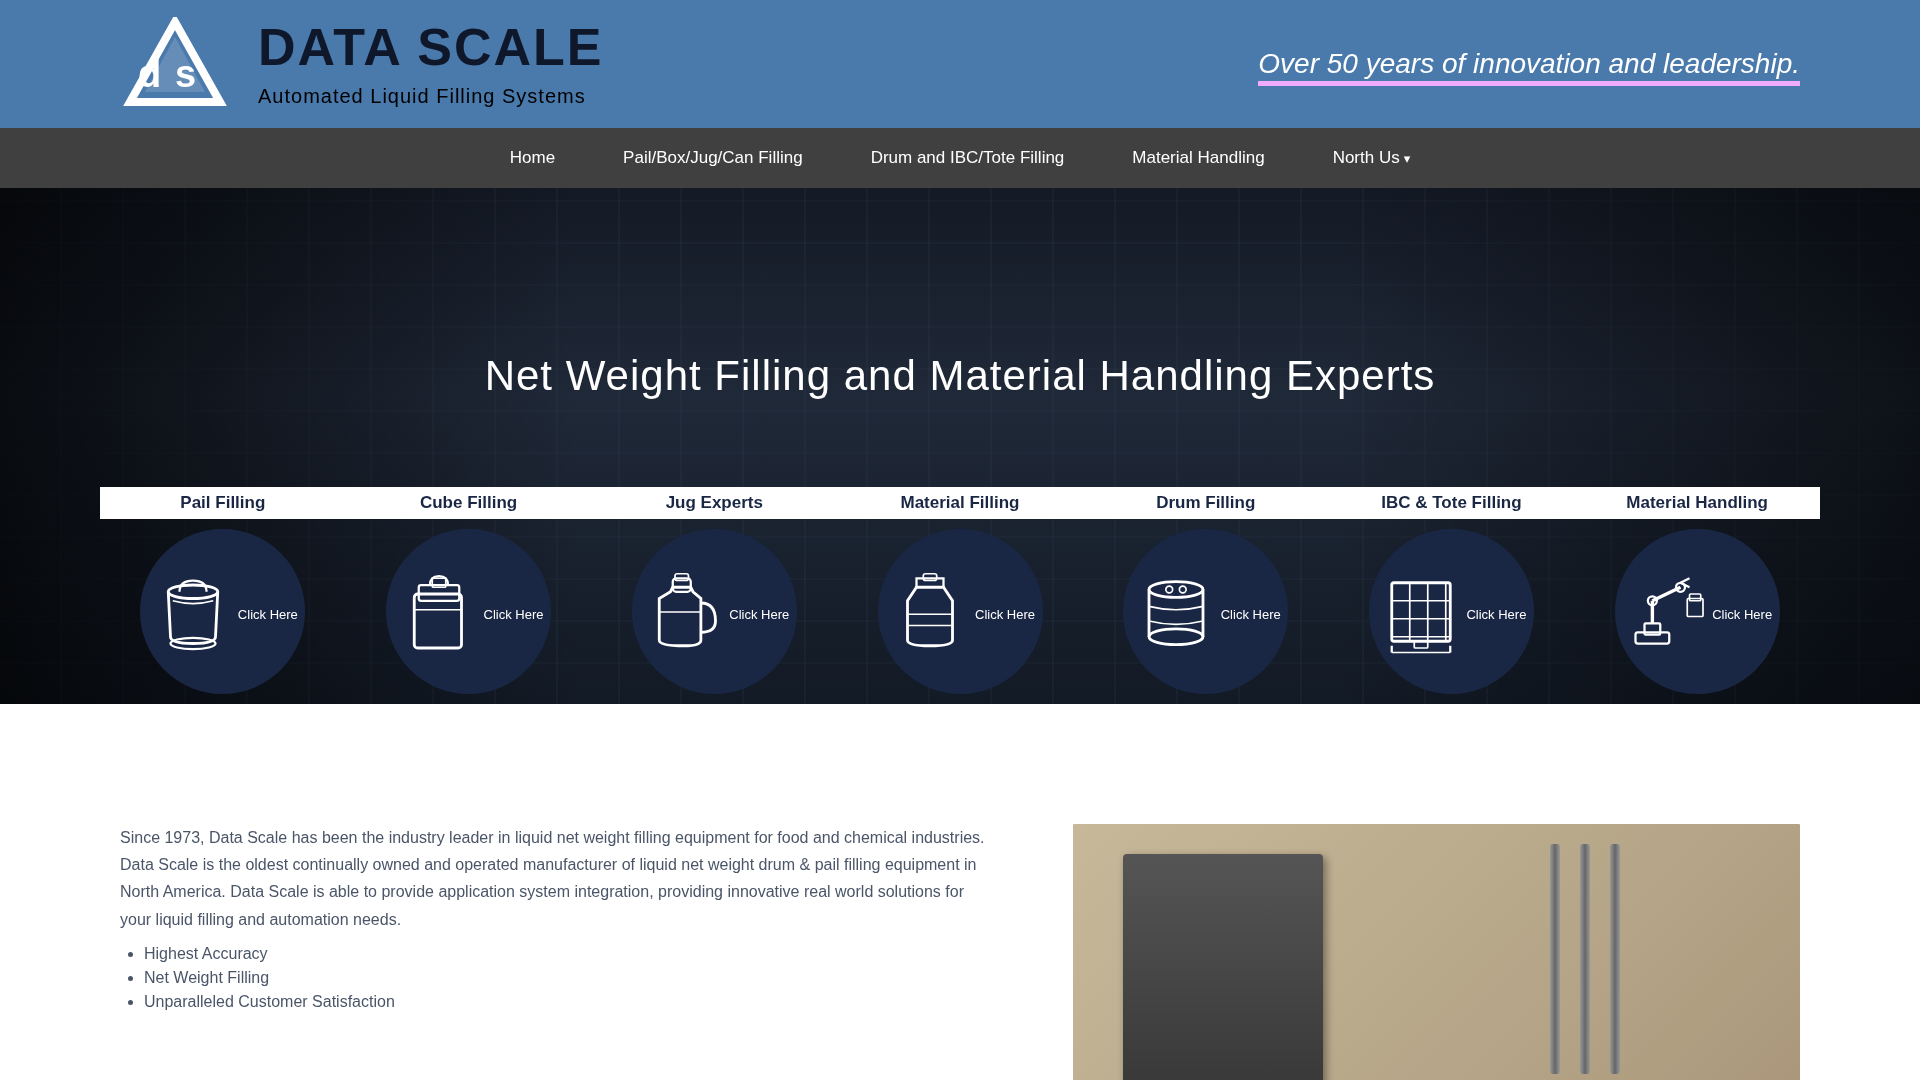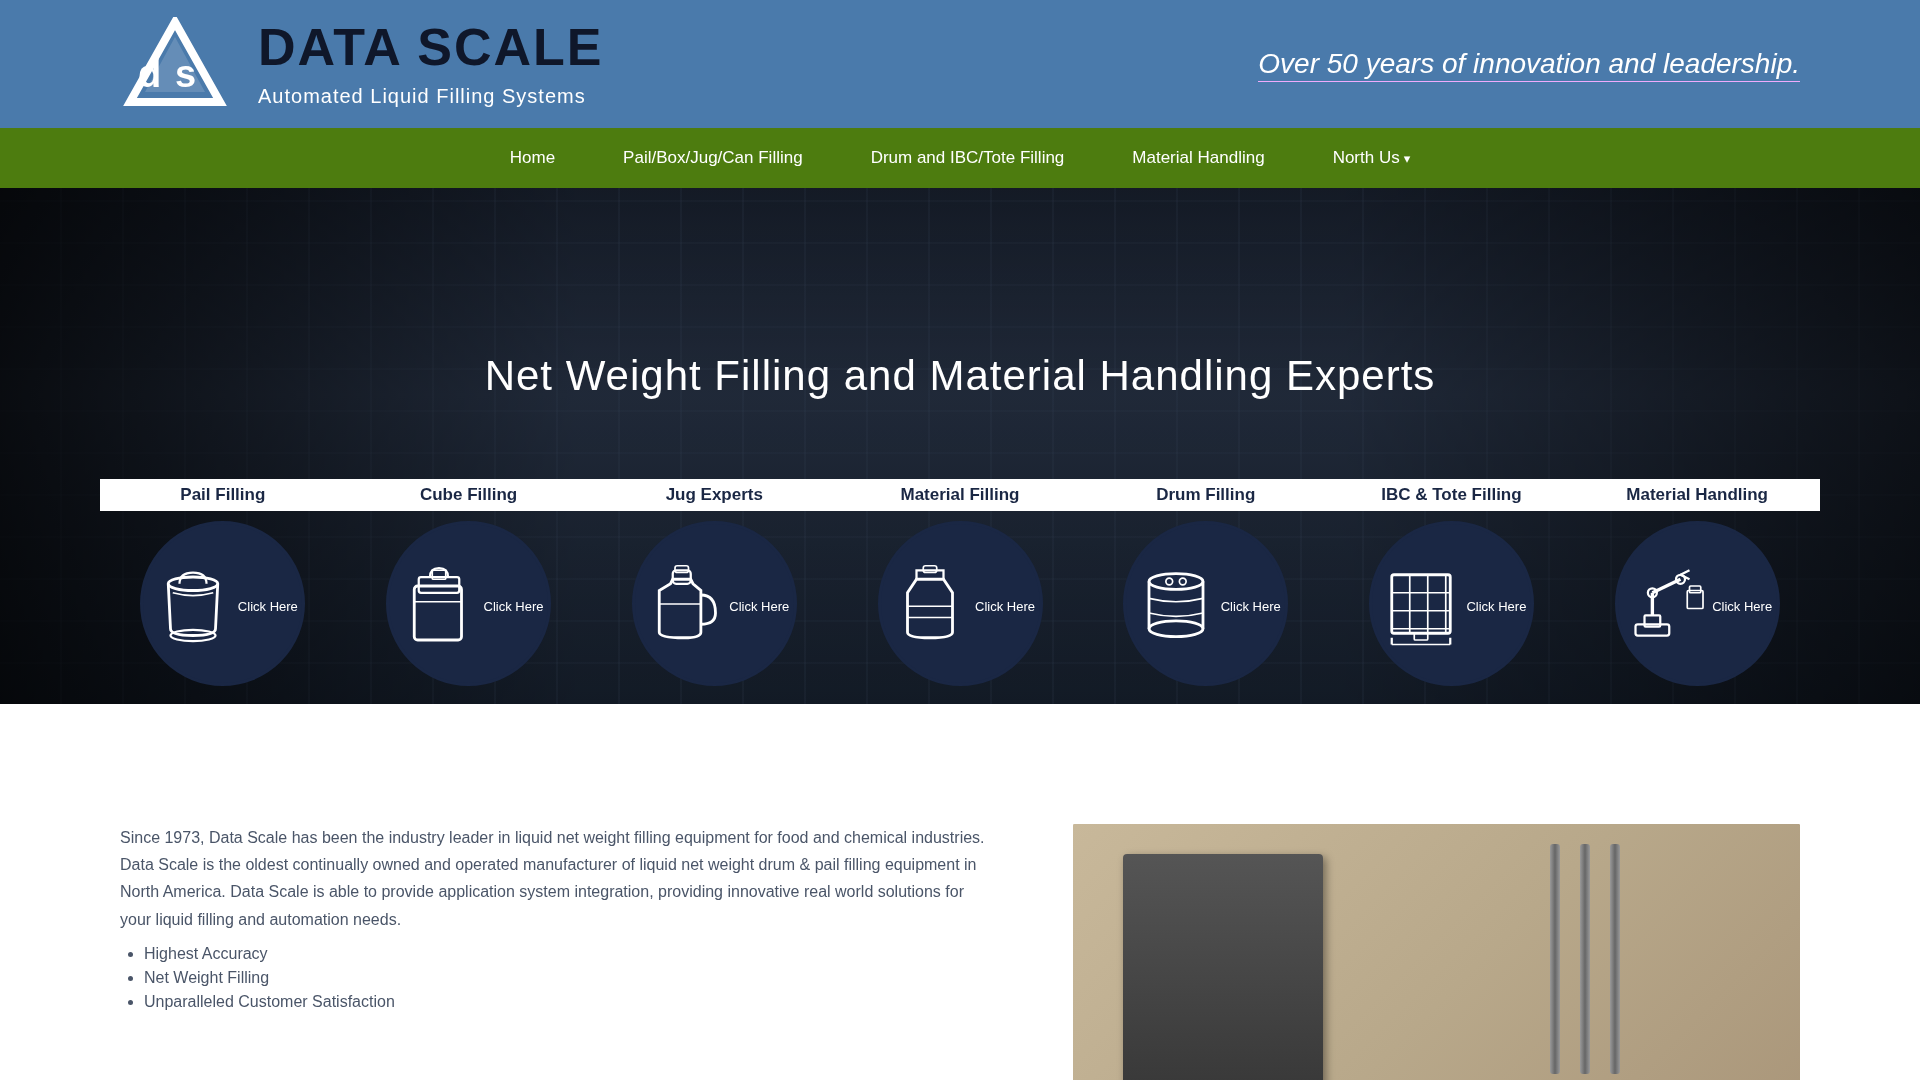--- a/index.html
+++ b/index.html
@@ -29,38 +29,38 @@
     }
     .logo-brand {
       font-size: 52px;
       font-weight: 900;
       color: #0f172a;
       letter-spacing: 2px;
       line-height: 1;
     }
     .logo-sub {
       font-size: 20px;
-      color: #ffffff;
+      color: #000000;
       letter-spacing: 1px;
       margin-top: 12px;
     }
     .header-tagline {
       font-size: 28px;
       color: #fff;
       font-style: italic;
       font-weight: 300;
     }
     .header-tagline span {
-      border-bottom: 1px solid #f0abfc;
+      border-bottom: 5px solid #f0abfc;
       padding-bottom: 2px;
     }
 
     
     .nav {
-      background: #4d7c0f;
+      background: #404040;
       display: flex;
       justify-content: center;
       align-items: center;
       height: 60px;
       gap: 60px;
     }
     .nav-item {
       color: #fff;
       font-size: 17px;
       cursor: pointer;
@@ -122,21 +122,21 @@
       padding: 0 100px 0;
       gap: 0;
       z-index: 3;
     }
     .service-item {
       display: flex;
       flex-direction: column;
       align-items: center;
       flex: 1;
       cursor: pointer;
-      padding-bottom: 18px;
+      padding-bottom: 10px;
       margin-top: 27px;
     }
     .service-label {
       color: #1a2744;
       font-size: 17px;
       font-weight: 700;
       margin-bottom: 10px;
       background: #fff;
       width: 100%;
       text-align: center;

